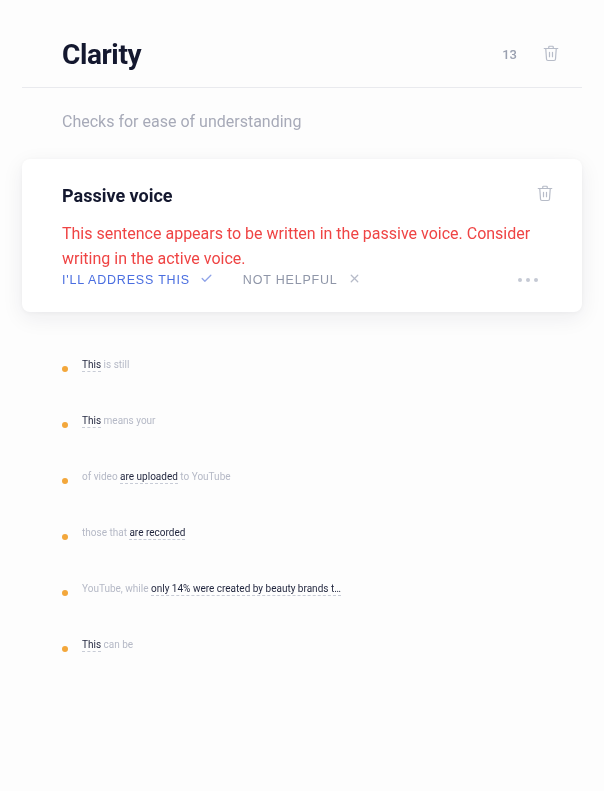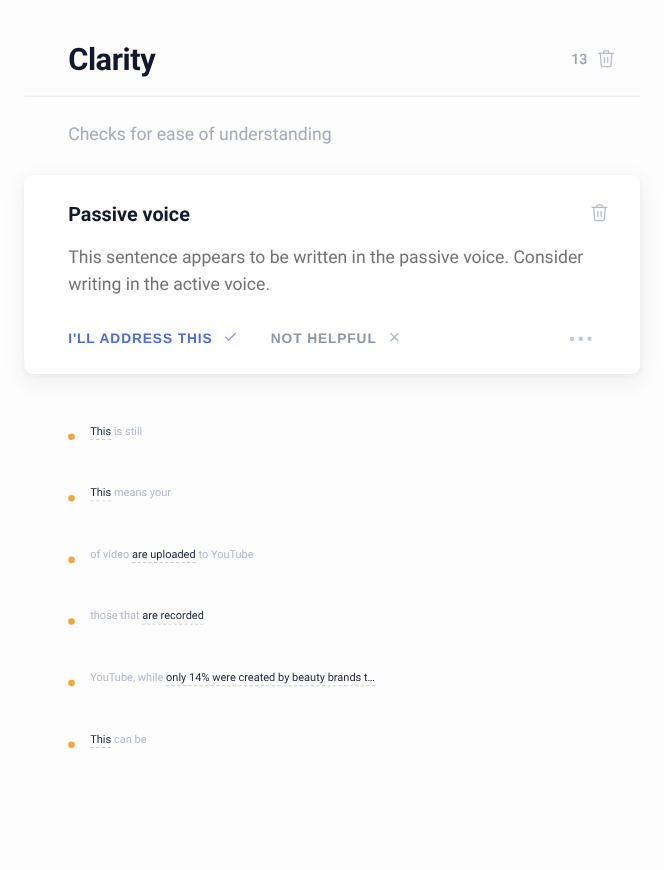--- a/index.html
+++ b/index.html
@@ -19,21 +19,21 @@
   }
   .header h1 {
     font-size: 28px;
     font-weight: 700;
     letter-spacing: -0.4px;
     color: #14182f;
   }
   .header-right {
     display: flex;
     align-items: center;
-    gap: 6px;
+    gap: 23px;
   }
   .count {
     font-size: 13px;
     color: #9aa0b0;
     font-weight: 500;
   }
   .trash-btn {
     background: none;
     border: none;
     padding: 2px;
@@ -63,34 +63,33 @@
   }
   .card h2 {
     font-size: 18px;
     font-weight: 700;
     color: #14182f;
     margin-bottom: 16px;
   }
   .card p {
     font-size: 16px;
     line-height: 1.55;
-    color: #737373;
-    margin-bottom: 28px;
+    color: #ef4444;
   }
   .actions {
     display: flex;
     align-items: center;
     gap: 30px;
   }
   .action-btn {
     background: none;
     border: none;
     cursor: pointer;
     font-size: 12.5px;
-    font-weight: 700;
+    font-weight: 400;
     letter-spacing: 0.8px;
     display: flex;
     align-items: center;
     gap: 10px;
   }
   .action-btn.address { color: #4a6ee0; }
   .action-btn.address .ic { color: #8fa3e8; }
   .action-btn.nothelpful { color: #8f96a8; text-align: right; }
   .action-btn.nothelpful .ic { color: #b6bbc8; }
   .action-btn .ic svg { width: 13px; height: 13px; }

